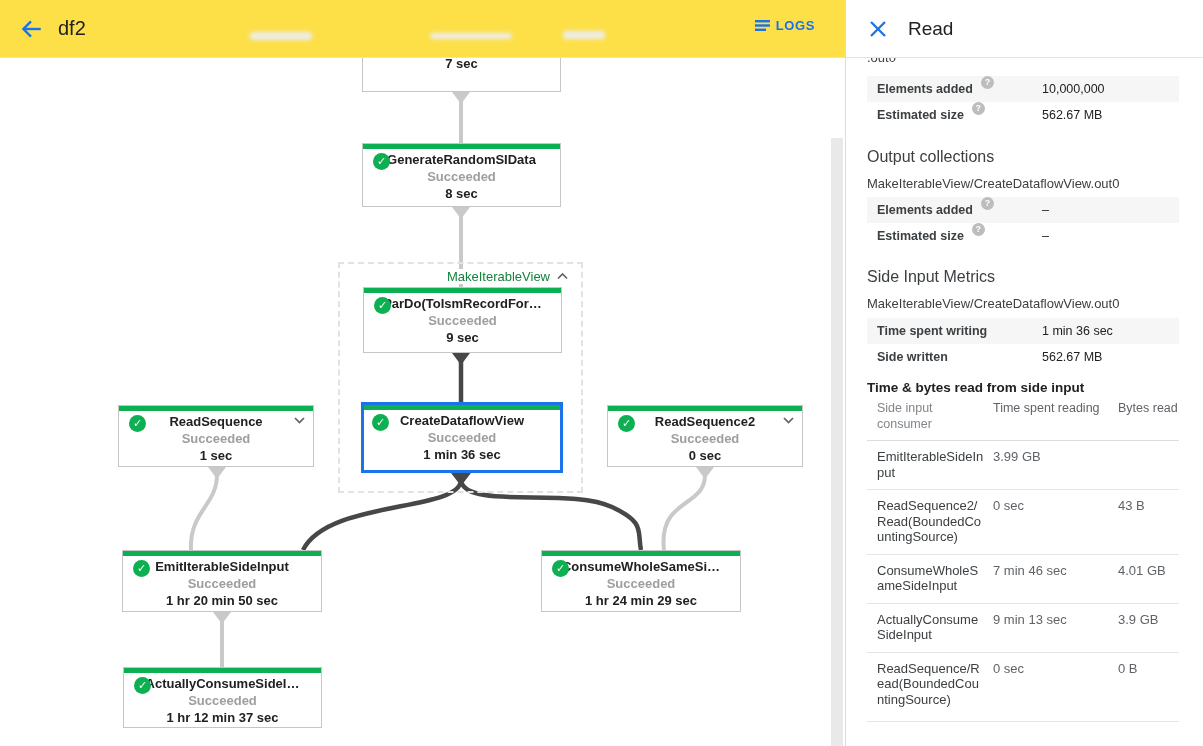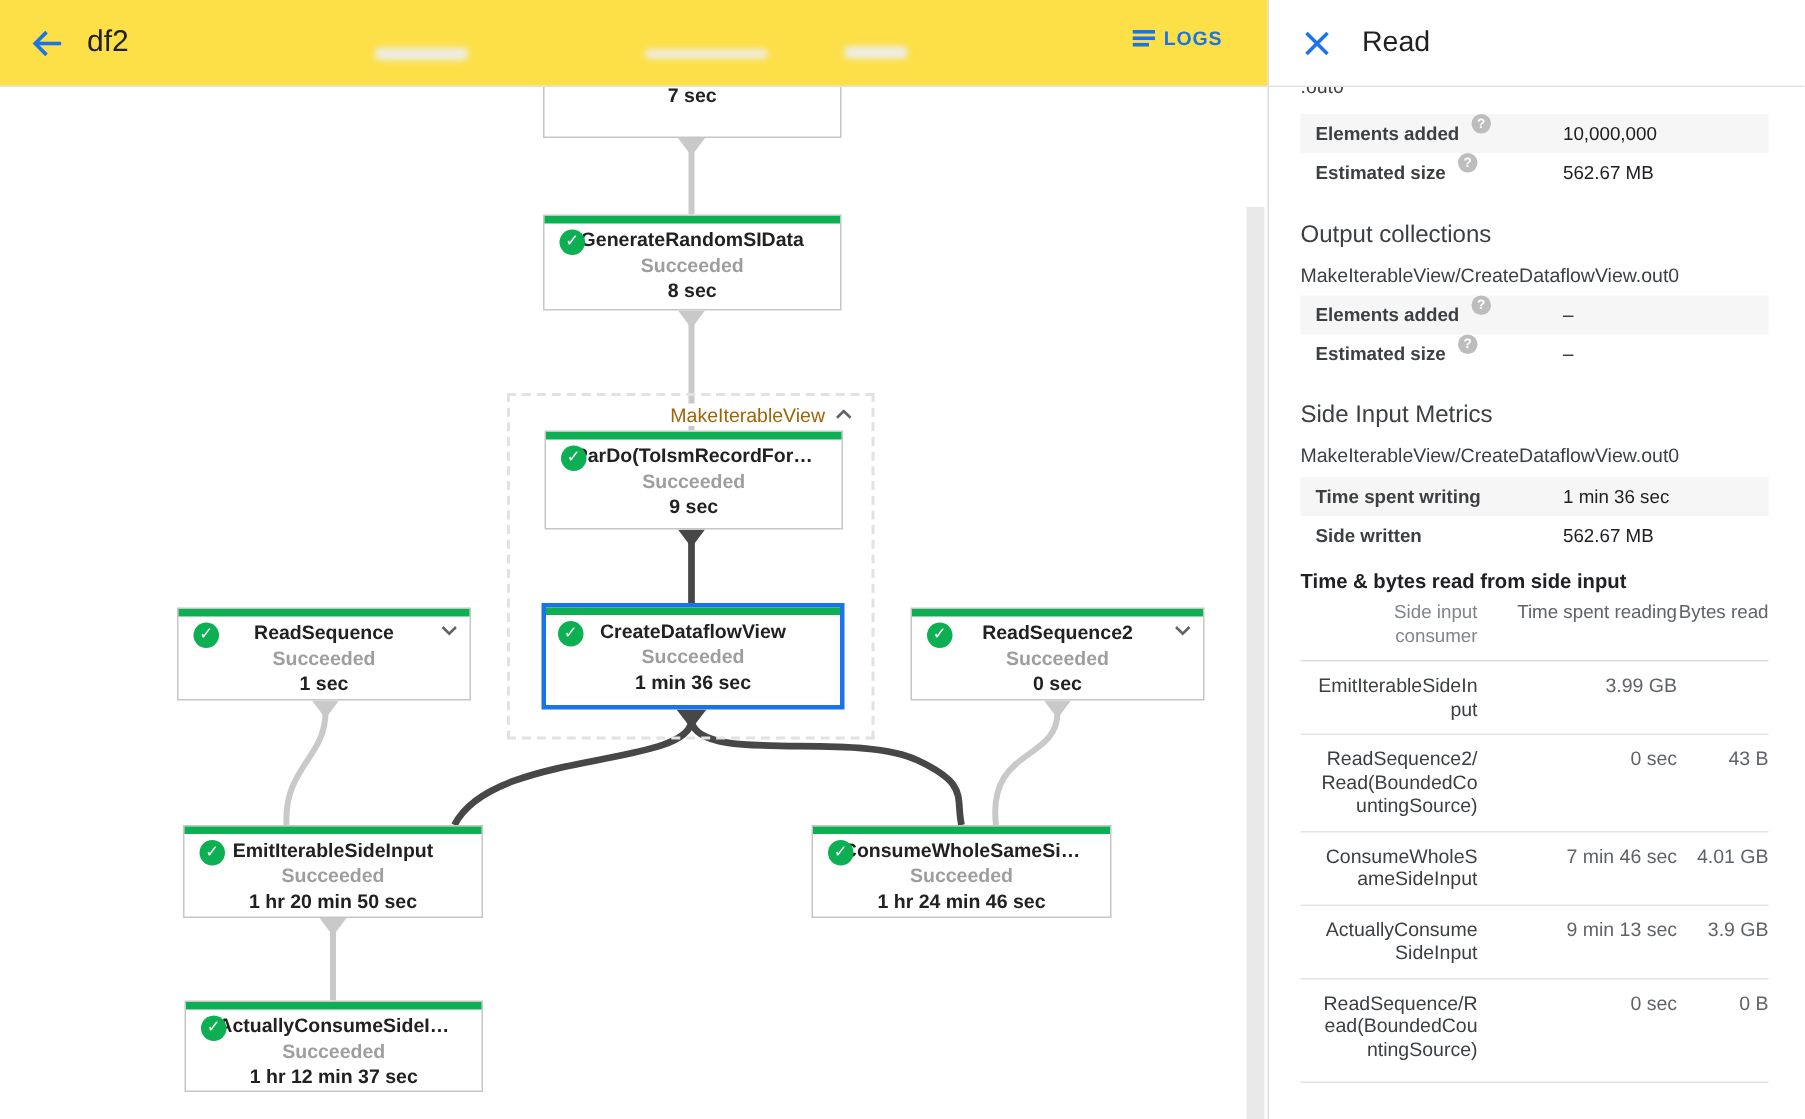--- a/index.html
+++ b/index.html
@@ -27,21 +27,21 @@
   .node .title { font-weight:bold; color:#212121; margin-top:2px; }
   .node .status { color:#9e9e9e; }
   .node .time { color:#212121; }
   .check { position:absolute; left:10px; top:9px; width:17px; height:17px; border-radius:50%;
     background:#0caf51; color:#fff; font-size:11px; line-height:17px; text-align:center; font-weight:bold;}
   .node.selected { border:3px solid #1a73e8; }
   .node.selected .check { left:8px; top:9px; }
   .chev { position:absolute; right:8px; top:11px; }
   .group { position:absolute; left:338px; top:262px; width:245px; height:231px;
     border:2px dashed #e2e2e2; }
-  .group-label { position:absolute; right:10px; top:5px; color:#a16207; font-size:13px;
+  .group-label { position:absolute; right:10px; top:5px; color:#15803d; font-size:13px;
     display:flex; align-items:center; cursor:pointer; background:#fff; padding:0 3px; }
   .group-label svg { margin-left:7px; }
   .graph-scrollbar { position:absolute; left:831px; top:138px; width:12px; height:608px;
     background:#e9e9e9; }
 
   
   .rpanel { position:absolute; left:845px; top:0; width:358px; height:746px; background:#fff;
     border-left:1px solid #dadce0; z-index:5; }
   .rp-header { position:absolute; left:0; top:0; right:0; height:58px; background:#fff;
     border-bottom:1px solid #e3e3e3; z-index:4; display:flex; align-items:center; }
@@ -54,21 +54,21 @@
     padding-left:10px; font-size:12.5px; }
   .mrow.alt { background:#f6f6f6; }
   .mlabel { font-weight:bold; color:#3c4043; display:flex; align-items:flex-start; }
   .mvalue { color:#202124; }
   .help { display:inline-block; width:13px; height:13px; border-radius:50%; background:#bdbdbd;
     color:#fff; font-size:9px; line-height:13px; text-align:center; font-weight:bold;
     margin-left:8px; cursor:pointer; }
   .sect-h { font-size:16px; color:#3c4043; }
   .coll { font-size:13px; color:#3c4043; }
   .bold-h { font-size:13.5px; font-weight:bold; color:#202124; }
-  .stable { font-size:13px;text-align:right; }
+  .stable { font-size:13px; }
   .srow { display:grid; grid-template-columns:116px 125px 1fr; padding:8px 0 9px 10px;
     line-height:15.5px; border-top:1px solid #e4e4e4; }
   .srow.head { border-top:none; border-bottom:1px solid #dadce0; color:#80868b; font-size:12.5px;
     padding:2px 0 8px 10px; }
   .srow .c1 { color:#3c4043; word-break:break-all; padding-right:8px; }
   .srow .c2, .srow .c3 { color:#5f6368; }
   .srow.head .c1 { color:#80868b; word-break:normal; }
 </style>
 </head>
 <body>
@@ -165,21 +165,21 @@
       <div class="ln title">EmitIterableSideInput</div>
       <div class="ln status">Succeeded</div>
       <div class="ln time">1 hr 20 min 50 sec</div>
     </div>
 
     <div class="node" style="left:541px; top:550px; width:200px; height:62px;">
       <div class="bar"></div>
       <span class="check">✓</span>
       <div class="ln title">ConsumeWholeSameSi…</div>
       <div class="ln status">Succeeded</div>
-      <div class="ln time">1 hr 24 min 46 sec</div>
+      <div class="ln time">1 hr 24 min 29 sec</div>
     </div>
 
     <div class="node" style="left:123px; top:667px; width:199px; height:61px;">
       <div class="bar"></div>
       <span class="check">✓</span>
       <div class="ln title">ActuallyConsumeSideI…</div>
       <div class="ln status">Succeeded</div>
       <div class="ln time">1 hr 12 min 37 sec</div>
     </div>
 

